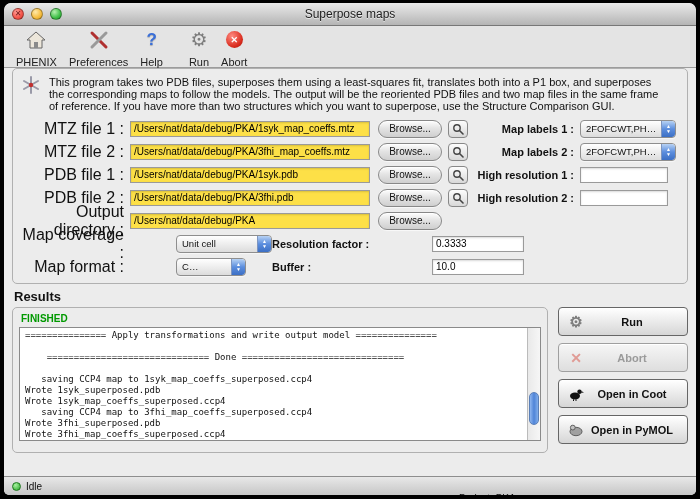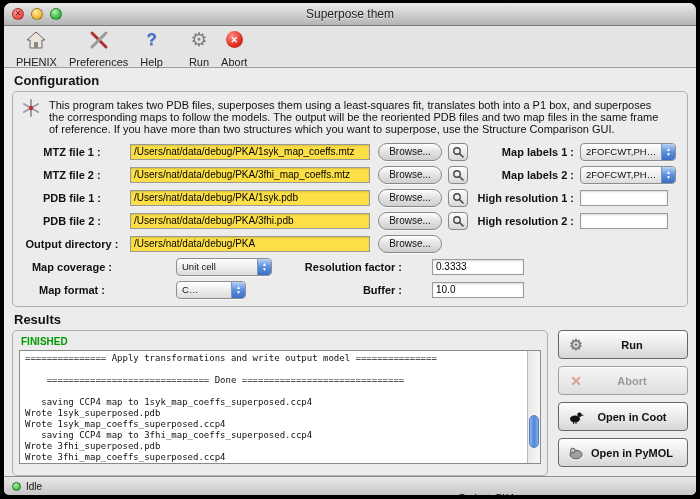--- a/index.html
+++ b/index.html
@@ -28,23 +28,23 @@
   .help-glyph{font-size:17px;font-weight:bold;color:#3a6fd8;text-shadow:0 1px 1px rgba(0,0,0,.25);}
   .abort-circle{width:17px;height:17px;border-radius:50%;display:flex;align-items:center;justify-content:center;
     background:radial-gradient(circle at 35% 30%,#ff8a80,#d92c1e 65%,#9c150b);color:#fff;font-size:9px;font-weight:bold;}
   
   .sec-heading{font-size:13px;font-weight:bold;color:#111;margin:5px 0 3px 10px;}
   
   .box{margin:0 8px;border:1px solid #b0b0b0;border-radius:5px;background:#ececec;padding:5px 7px;box-sizing:border-box;}
   .desc{display:flex;gap:9px;margin:2px 0 5px 2px;}
   .desc-text{font-size:11px;line-height:12px;color:#111;width:612px;}
   .frow{display:flex;align-items:center;height:23px;}
-  .flabel{width:104px;text-align:center;font-weight:bold;font-size:11px;padding-right:6px;flex:none;color:#111;}
+  .flabel{width:104px;text-align:right;font-weight:normal;font-size:16px;padding-right:6px;flex:none;color:#111;}
   .rlabel{width:106px;text-align:right;font-weight:bold;font-size:11px;padding-right:6px;flex:none;color:#111;}
-  .lbl2{width:130px;text-align:right;font-weight:bold;font-size:11px;padding-right:6px;flex:none;color:#111;}
+  .lbl2{width:130px;font-weight:bold;font-size:11px;padding-right:6px;flex:none;color:#111;}
   input.ffield{width:240px;height:16px;border:1px solid #9a9a9a;background:#fde047;font-size:10px;
     font-family:"Liberation Sans",sans-serif;padding:0 3px;box-sizing:border-box;flex:none;
     box-shadow:inset 0 1px 2px rgba(0,0,0,.15);}
   input.sfield{width:88px;height:16px;border:1px solid #9a9a9a;background:#fff;font-size:10px;
     font-family:"Liberation Sans",sans-serif;padding:0 3px;box-sizing:border-box;flex:none;
     box-shadow:inset 0 1px 2px rgba(0,0,0,.15);}
   input.ofield{width:92px;height:16px;border:1px solid #9a9a9a;background:#fff;font-size:10px;
     font-family:"Liberation Sans",sans-serif;padding:0 3px;box-sizing:border-box;flex:none;
     box-shadow:inset 0 1px 2px rgba(0,0,0,.15);margin-left:24px;}
   button.browse{margin-left:8px;width:64px;height:18px;border:1px solid #888;border-radius:9px;
@@ -94,21 +94,21 @@
 <body>
 
 <div class="window">
 
   <div class="titlebar">
     <div class="lights">
       <span class="light red">✕</span>
       <span class="light yellow"></span>
       <span class="light green"></span>
     </div>
-    <div class="title">Superpose them</div>
+    <div class="title">Superpose maps</div>
   </div>
 
   <div class="toolbar">
     <div class="tb-item">
       <span class="tb-icon">
         <svg width="22" height="20" viewBox="0 0 22 20">
             <path d="M11 2 L20 10 H17 V18 H5 V10 H2 Z" fill="#ece6da" stroke="#666" stroke-width="1"></path>
             <rect x="9" y="12" width="4" height="6" fill="#8a8a8a"></rect>
           </svg>
       </span>
@@ -137,21 +137,20 @@
       <span class="tb-label">Run</span>
     </div>
     <div class="tb-item">
       <span class="tb-icon">
         <span class="abort-circle">✕</span>
       </span>
       <span class="tb-label">Abort</span>
     </div>
   </div>
 
-  <div class="sec-heading">Configuration</div>
 
   <div class="box">
     <div class="desc">
       <span>
         <svg width="18" height="18" viewBox="0 0 18 18">
             <g stroke="#9a9aa8" stroke-width="2" stroke-linecap="round">
               <line x1="9" y1="1" x2="9" y2="17"></line>
               <line x1="2" y1="5" x2="16" y2="13"></line>
               <line x1="16" y1="5" x2="2" y2="13"></line>
             </g>

